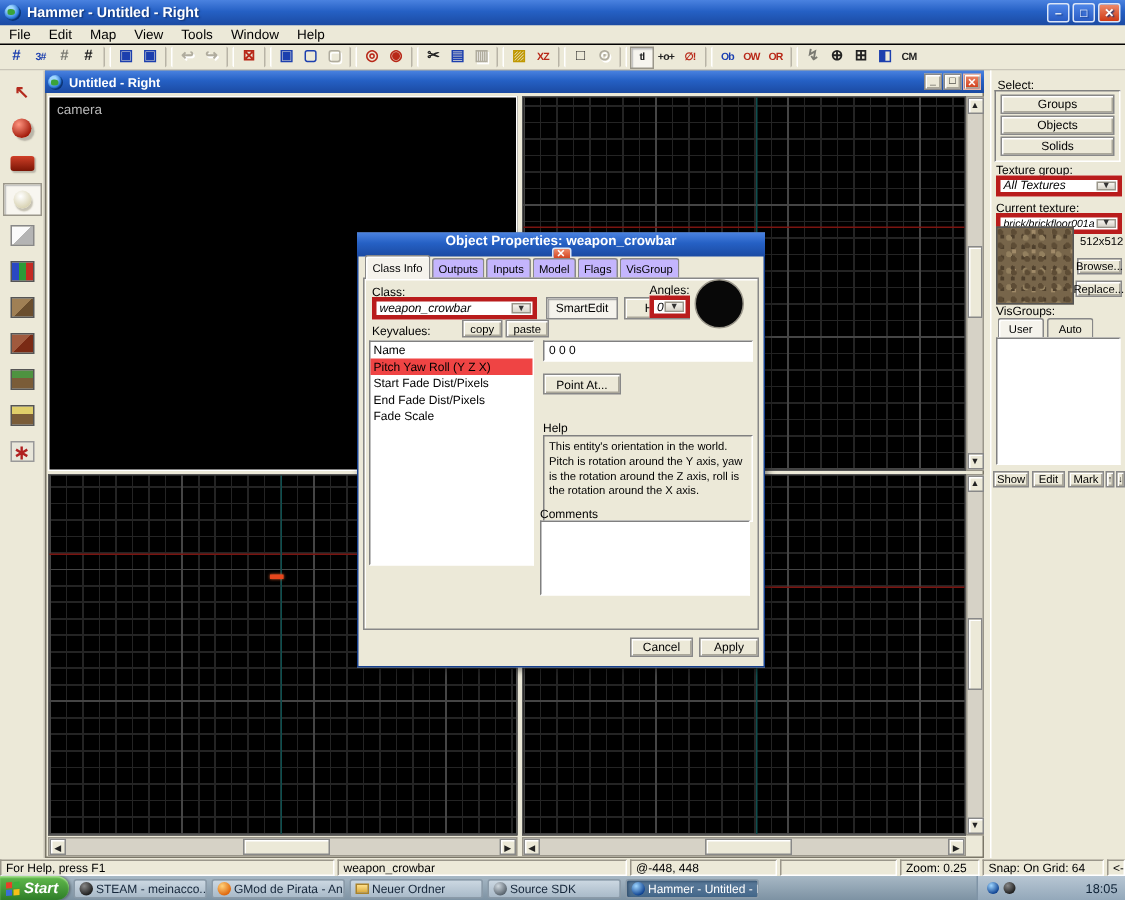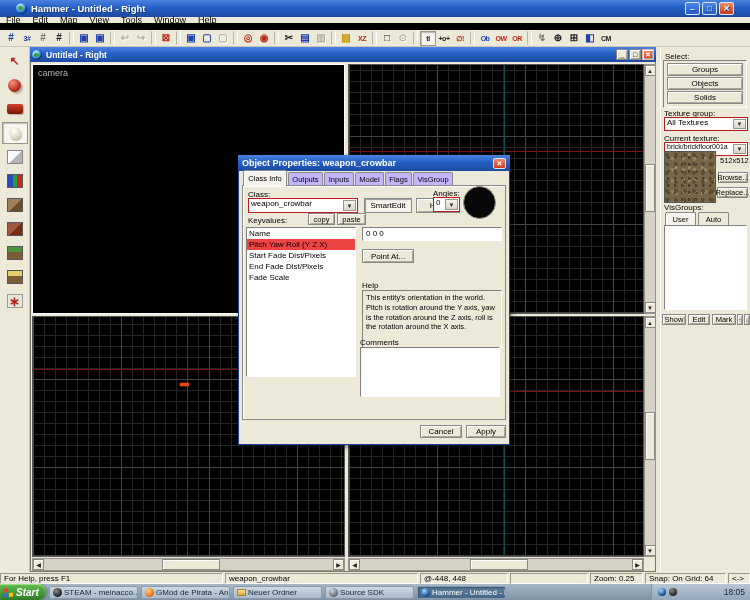--- a/index.html
+++ b/index.html
@@ -8,29 +8,29 @@
   .abs { position:absolute; }
 
   
   .b3d { background:#ece9d8; border:1px solid #888; box-shadow:inset 1px 1px 0 #fff, inset -1px -1px 0 #aba89a; display:flex; align-items:center; justify-content:center; font-size:8px; }
   .sunken { border:1px solid; border-color:#808080 #fff #fff #808080; background:#fff; }
   .sunken-gray { border:1px solid; border-color:#808080 #fff #fff #808080; background:#ece9d8; }
   .titlegrad { background:linear-gradient(180deg,#4a82e0 0%,#2560c4 45%,#1b4aa2 100%); color:#fff; font-weight:bold; }
   .wbtn { width:15px; height:13px; border-radius:2px; border:1px solid #dce6f8; font-size:8px; color:#fff; display:flex; align-items:center; justify-content:center; line-height:1; }
   .wbtn.blue { background:linear-gradient(#4e86e8,#2a5cc4); }
   .wbtn.red { background:linear-gradient(#ef8b6a,#cf3a16); }
-  .combo { background:#fff; border:1px solid #b91c1c; font-size:8px; display:flex; align-items:flex-start; padding-left:2px; white-space:nowrap; overflow:hidden; }
+  .combo { background:#fff; border:3px solid #b91c1c; font-size:8px; display:flex; align-items:flex-end; padding-left:2px; white-space:nowrap; overflow:hidden;font-style:italic; }
   .combo .dd { position:absolute; right:1px; top:1px; bottom:1px; width:13px; background:linear-gradient(#f6f4ee,#d8d4ca); border:1px solid #9a968a; font-size:6px; display:flex; align-items:center; justify-content:center; color:#333; }
 
   
-  #titlebar { left:0; top:0; width:750px; height:17px; display:flex; align-items:center; padding:0 16px; font-size:9.5px; text-shadow:1px 1px 1px #13377a; }
+  #titlebar { left:0; top:0; width:750px; height:17px; display:flex; align-items:center; padding:0 3px; font-size:9.5px; text-shadow:1px 1px 1px #13377a; }
   .globe { width:11px; height:11px; border-radius:50%; background:radial-gradient(circle at 35% 30%,#9fd6ff 0 2px,#2e7de0 55%,#0b3f8f); box-shadow:inset -1px -1px 1px #0a2f6f; margin-right:4px; position:relative; }
   .globe:after { content:""; position:absolute; left:2px; top:3px; width:5px; height:4px; background:#3aa33a; border-radius:40% 60% 50% 40%; }
   #titlebar .spacer, #childtitle .spacer { flex:1; }
-  #menubar { left:0; top:17px; width:750px; height:13px; background:#ece9d8; border-bottom:7px solid #000000; display:flex; align-items:center; gap:0; }
+  #menubar { left:0; top:17px; width:750px; height:13px; background:#ece9d8; border-bottom:1px solid #000000; display:flex; align-items:center; gap:0; }
   #menubar span { padding:0 6px; }
   #toolbar { left:0; top:30px; width:750px; height:17px; background:#ece9d8; border-bottom:1px solid #c9c5b8; display:flex; align-items:center; padding-left:3px; }
   .tbi { width:16px; height:15px; display:flex; align-items:center; justify-content:center; font-size:10px; font-weight:bold; line-height:1; border:1px solid transparent; }
   .tbi.sm { font-size:7px; letter-spacing:-0.5px; }
   .tbi.pressed { border:1px solid #9a968a; background:#f7f5ef; box-shadow:inset 1px 1px 1px #bbb; }
   .tbi.sep { width:5px; height:14px; border-left:1px solid #b8b4a6; border-right:1px solid #fff; margin:0 2px; }
   .c-blue{color:#1c3fae} .c-dim{color:#7a7a72} .c-dark{color:#222}
   .c-red{color:#b82818} .c-disabled{color:#b0ac9e; text-shadow:1px 1px 0 #fff}
   .c-yellow{color:#c09800} .c-runb{color:#1a3fb0}
 
@@ -67,21 +67,21 @@
   .entity-dot { position:absolute; width:9px; height:3px; background:#e8461c; box-shadow:0 0 2px #ff6a30; }
   #cameralabel { left:5px; top:3px; color:#b8b8b8; font-size:9px; }
   .scroll-h { background:#d6d2c6; border:1px solid #9a968a; display:flex; align-items:center; }
   .scroll-v { background:#d6d2c6; border:1px solid #9a968a; display:flex; flex-direction:column; align-items:center; }
   .sarr { width:11px; height:11px; background:#ece9d8; border:1px solid #888; box-shadow:inset 1px 1px 0 #fff; font-size:6px; display:flex; align-items:center; justify-content:center; color:#222; flex:none; }
   .sthumb-h { height:11px; width:58px; background:#ece9d8; border:1px solid #888; box-shadow:inset 1px 1px 0 #fff; }
   .sthumb-v { width:10px; height:48px; background:#ece9d8; border:1px solid #888; box-shadow:inset 1px 1px 0 #fff; }
 
   
   #dialog { left:238px; top:155px; width:272px; height:290px; background:#ece9d8; border:1px solid #16408f; box-shadow:2px 2px 5px rgba(0,0,0,.45); }
-  #dlgtitle { left:238px; top:155px; width:272px; height:16px; display:flex; align-items:center; padding:0 4px; font-size:9px; }
+  #dlgtitle { left:238px; top:155px; width:272px; height:16px; display:flex; align-items:center; padding:0 4px; font-size:9px;flex-direction:column; }
   .tab { position:absolute; top:172px; height:14px; background:#c4b5fd; border:1px solid #888; border-bottom:none; border-radius:2px 2px 0 0; font-size:7.5px; display:flex; align-items:center; justify-content:center; }
   .tab.active { height:16px; top:170px; background:#f5f3ec; z-index:3; box-shadow:inset 1px 1px 0 #fff; }
   #tabpage { left:242px; top:185px; width:264px; height:235px; border:1px solid #888; box-shadow:inset 1px 1px 0 #fff; background:#ece9d8; }
   .lbl { font-size:8px; white-space:nowrap; }
   .minibtn { font-size:7.5px; }
   #kvlist { left:246px; top:227px; width:110px; height:150px; font-size:8px; }
   #kvlist div { height:11px; line-height:11px; padding-left:2px; white-space:nowrap; overflow:hidden; }
   #kvlist .sel { background:#ef4444; }
   #anglecircle { left:463px; top:186px; width:33px; height:33px; border-radius:50%; background:#080808; border:1px solid #9a968a; }
   #helpbox { left:362px; top:290px; width:140px; height:58px; font-size:7.5px; line-height:1.3; padding:2px 3px; background:#ece9d8; overflow:hidden; }
@@ -498,21 +498,21 @@
 
 <div class="lbl abs" style="left:360px;top:338px">Comments</div>
 <div id="commentsbox" class="abs sunken"></div>
 
 <div class="abs b3d" style="left:420px;top:425px;width:42px;height:13px">Cancel</div>
 <div class="abs b3d" style="left:466px;top:425px;width:40px;height:13px">Apply</div>
 
 <div id="statusbar" class="abs">
   <div class="seg" style="width:223px">For Help, press F1</div>
   <div class="seg" style="width:193px">weapon_crowbar</div>
-  <div class="seg" style="width:88px">@-448, 448</div>
+  <div class="seg" style="width:98px">@-448, 448</div>
   <div class="seg" style="width:78px"></div>
   <div class="seg" style="width:53px">Zoom: 0.25</div>
   <div class="seg" style="width:81px">Snap: On Grid: 64</div>
   <div class="seg" style="flex:1">&lt;-&gt;</div>
 </div>
 
 <div id="taskbar" class="abs">
   <div id="startbtn">
     <span class="winflag">
       <i style="background:#e84028"></i>

